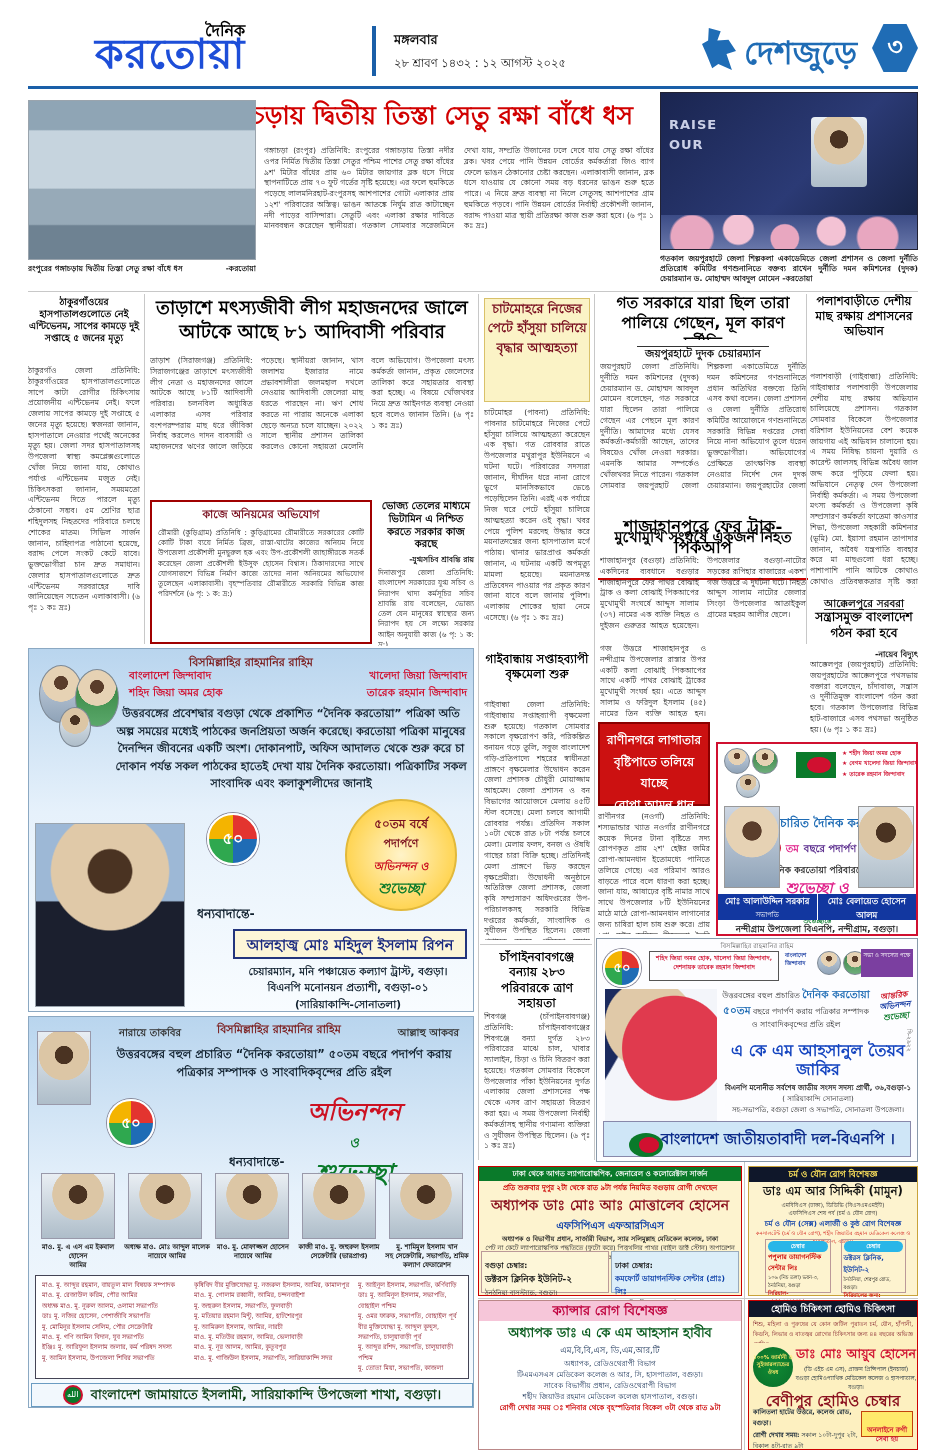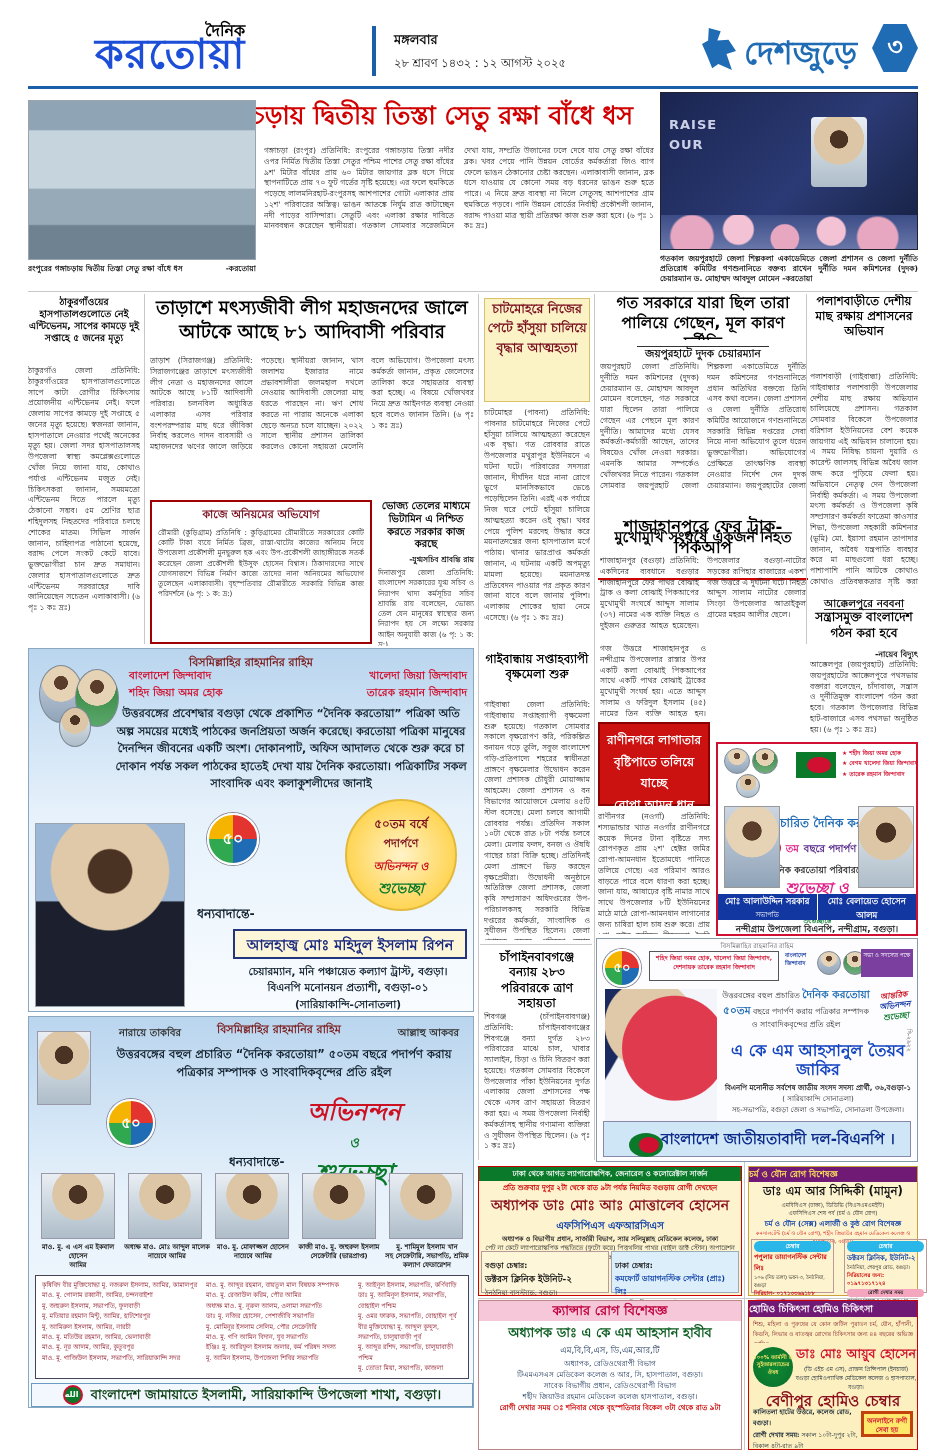--- a/index.html
+++ b/index.html
@@ -34,35 +34,35 @@
 .ad-sky{background:linear-gradient(180deg,#b9d5ee,#e6f1fb 45%,#f8fcff)}
 .scriptred{color:#cc1122;font-style:italic;font-weight:bold}
 .scriptgreen{color:#0a7a2a;font-style:italic;font-weight:bold}
 .badge-circle{border-radius:50%;background:radial-gradient(circle,#fff3c8,#ffd34d 75%);border:2px solid #e2b93b;text-align:center}
 .logo50{border-radius:50%;background:conic-gradient(#e3342f 0 25%,#1f6cb5 0 50%,#2fa84f 0 75%,#f4b400 0 100%);color:#fff;font-weight:bold;display:flex;align-items:center;justify-content:center;border:2px solid #fff;box-shadow:0 0 0 1px #889}
 .nameplate{background:#fdf6d8;border:2px solid #23357d;color:#1a2a80;font-weight:bold;text-align:center}
 .flagBNP{background:#0a7a2a;position:relative}
 .flagBNP:before{content:"";position:absolute;left:28%;top:18%;width:60%;height:64%;border-radius:50%;background:#d01030}
 .greenstrip{background:#0a7a2a;color:#fff;font-weight:bold;text-align:center}
 .adyellow{background:#fdf3cf;border:1px solid #c9a23a}
-.redstrip{background:#701a75;color:#fff;font-weight:bold;}
+.redstrip{background:#0f172a;color:#fff;font-weight:bold;text-align:center}
 .pinkstrip{background:#f6c6d9;color:#c00540;font-weight:bold;text-align:center}
 .smallcol{font-size:6.4px;line-height:1.62;color:#8a1222;overflow:hidden}
 .ylwhead{background:#fbf3c6;border:1px solid #d9c169;color:#7a1020;font-weight:bold;text-align:center}
 .rnbox{background:#cc1111;color:#fff;font-weight:bold;text-align:center}
 .floodphoto{background:linear-gradient(180deg,#8fa5b5 0 18%,#c6d4de 19% 55%,#97aab8 56% 78%,#6e8292 79%)}
 .eventphoto{background:linear-gradient(135deg,#1a2550,#2b3a75 55%,#141f3e)}
 .flowers{background:
   radial-gradient(circle at 12% 60%, #e8a7c0 0 9%, rgba(0,0,0,0) 10%),
   radial-gradient(circle at 30% 40%, #f3c2d4 0 8%, rgba(0,0,0,0) 9%),
   radial-gradient(circle at 48% 65%, #e8a7c0 0 10%, rgba(0,0,0,0) 11%),
   radial-gradient(circle at 66% 45%, #f3c2d4 0 8%, rgba(0,0,0,0) 9%),
   radial-gradient(circle at 84% 62%, #e8a7c0 0 9%, rgba(0,0,0,0) 10%),
   linear-gradient(180deg,#3c4c86,#6b79ab)}
-.jamaat-logo{width:20px;height:20px;border-radius:50%;background:#0a7a2a;border:2px solid #d01030;color:#fff;font-size:8px;line-height:16px;text-align:left;font-weight:bold}
+.jamaat-logo{width:20px;height:20px;border-radius:50%;background:#0a7a2a;border:2px solid #d01030;color:#fff;font-size:8px;line-height:16px;text-align:center;font-weight:normal}
 .hex{clip-path:polygon(25% 0,75% 0,100% 50%,75% 100%,25% 100%,0 50%);background:#1f6cb5;color:#fff;display:flex;align-items:center;justify-content:center;font-weight:bold}
 .mapbd{clip-path:polygon(20% 0,55% 8%,45% 30%,78% 28%,100% 55%,72% 62%,88% 100%,48% 86%,30% 96%,12% 60%,0 38%,18% 30%);background:#1f6cb5}
 </style>
 </head>
 <body>
 
 <div id="page">
 
   <div class="abs" style="left:95px;top:18px;width:270px;height:64px">
     <div class="masthead-small abs" style="left:110px;top:0">দৈনিক</div>
@@ -141,21 +141,21 @@
   <div class="abs head" style="left:598px;top:528px;width:210px;font-size:14.5px">মুখোমুখি সংঘর্ষে একজন নিহত</div>
   <div class="abs body-txt" style="left:600px;top:556px;width:206px;height:84px;column-count:2;column-gap:8px">শাজাহানপুর (বগুড়া) প্রতিনিধি: একদিনের ব্যবধানে বগুড়ার শাজাহানপুরে ফের পাথর বোঝাই ট্রাক ও কলা বোঝাই পিকআপের মুখোমুখী সংঘর্ষে আব্দুস সালাম (৩৭) নামের এক ব্যক্তি নিহত ও দুইজন গুরুতর আহত হয়েছেন। উপজেলার বগুড়া-নাটোর সড়কের রূপিহার বাজারের একশ' গজ উত্তরে এ দুর্ঘটনা ঘটে। নিহত আব্দুস সালাম নাটোর জেলার সিংড়া উপজেলার আতাইকুল গ্রামের মহরম আলীর ছেলে।</div>
   <div class="abs body-txt" style="left:600px;top:644px;width:106px;height:74px">গজ উত্তরে শাজাহানপুর ও নন্দীগ্রাম উপজেলার রাস্তার উপর একটি কলা বোঝাই পিকআপের সাথে একটি পাথর বোঝাই ট্রাকের মুখোমুখী সংঘর্ষ হয়। এতে আব্দুস সালাম ও ফরিদুল ইসলাম (৪৫) নামের তিন ব্যক্তি আহত হন। স্থানীয়রা আহতদের উদ্ধার করে বগুড়া শহীদ জিয়াউর রহমান মেডিকেল কলেজ হাসপাতালে নেন। সেখানে কর্তব্যরত চিকিৎসক একজনকে মৃত ঘোষণা করেন। (৬ পৃঃ ১ কঃ দ্রঃ)</div>
 
   <div class="vsep" style="left:806px;top:294px;height:350px"></div>
 
   <div class="abs head" style="left:810px;top:294px;width:108px;height:74px;font-size:11.8px">পলাশবাড়ীতে দেশীয় মাছ রক্ষায় প্রশাসনের অভিযান</div>
   <div class="abs body-txt" style="left:810px;top:372px;width:108px;height:216px">পলাশবাড়ী (গাইবান্ধা) প্রতিনিধি: গাইবান্ধার পলাশবাড়ী উপজেলায় দেশীয় মাছ রক্ষায় অভিযান চালিয়েছে প্রশাসন। গতকাল সোমবার বিকেলে উপজেলার বরিশাল ইউনিয়নের বেশ কয়েক জায়গায় এই অভিযান চালানো হয়। এ সময় নিষিদ্ধ চায়না দুয়ারি ও কারেন্ট জালসহ বিভিন্ন অবৈধ জাল জব্দ করে পুড়িয়ে ফেলা হয়। অভিযানে নেতৃত্ব দেন উপজেলা নির্বাহী কর্মকর্তা। এ সময় উপজেলা মৎস্য কর্মকর্তা ও উপজেলা কৃষি সম্প্রসারণ কর্মকর্তা ফাতেমা কাওসার শিভা, উপজেলা সহকারী কমিশনার (ভূমি) মো. ইয়াসা রহমান তাপাদার জানান, অবৈধ যন্ত্রপাতি ব্যবহার করে মা মাছগুলো ধরা হচ্ছে। পাশাপাশি পানি আটকে কোথাও কোথাও প্রতিবন্ধকতার সৃষ্টি করা হচ্ছে। এমন অভিযোগে কয়েকটি জায়গায় গিয়ে প্রাথমিক ভাবে সবাইকে সতর্ক করা হয়েছে।</div>
 
   <div class="abs c" style="left:810px;top:592px;width:108px">
-    <span class="b" style="font-size:10.5px;border-bottom:1.5px solid #333">আক্কেলপুরে নববনা</span>
+    <span class="b" style="font-size:10.5px;border-bottom:1.5px solid #333">আক্কেলপুরে সরবরা</span>
   </div>
   <div class="abs head" style="left:810px;top:610px;width:108px;font-size:12.2px">সন্ত্রাসমুক্ত বাংলাদেশ গঠন করা হবে</div>
   <div class="abs r b" style="left:810px;top:648px;width:108px;font-size:8px">-নায়েব বিদ্যুৎ</div>
   <div class="abs body-txt" style="left:810px;top:660px;width:108px;height:76px">আক্কেলপুর (জয়পুরহাট) প্রতিনিধি: জয়পুরহাটের আক্কেলপুরে পথসভায় বক্তারা বলেছেন, চাঁদাবাজ, সন্ত্রাস ও দুর্নীতিমুক্ত বাংলাদেশ গঠন করা হবে। গতকাল উপজেলার বিভিন্ন হাট-বাজারে এসব পথসভা অনুষ্ঠিত হয়। (৬ পৃঃ ১ কঃ দ্রঃ)</div>
 
   <div class="abs ad-sky" style="left:28px;top:648px;width:446px;height:364px;border:1px solid #8ba8c2">
     <div class="c b" style="font-size:11px;color:#7a1a1a;padding-top:5px">বিসমিল্লাহির রাহমানির রাহিম</div>
     <div class="abs portrait oval" style="left:10px;top:16px;width:44px;height:58px"></div>
     <div class="abs oval" style="left:46px;top:20px;width:44px;height:58px;background:radial-gradient(circle at 50% 30%, #5a3d2b 0 15%, #e6d2b4 16% 42%, rgba(0,0,0,0) 43%),linear-gradient(180deg,#2f7d3a,#5aa86a)"></div>
     <div class="abs portrait2 oval" style="left:30px;top:58px;width:32px;height:40px"></div>
@@ -314,40 +314,40 @@
     <div class="abs c b" style="left:266px;top:226px;width:88px;font-size:6.6px;line-height:1.4">
       <div>কাজী মাও. মু. জহুরুল ইসলাম</div>
         <div>সেক্রেটারি (ভারপ্রাপ্ত)</div>
     </div>
     <div class="abs c b" style="left:354px;top:226px;width:88px;font-size:6.6px;line-height:1.4">
       <div>মু. শামিমুল ইসলাম খান</div>
         <div>সহ সেক্রেটারি, সভাপতি, শ্রমিক কল্যাণ ফেডারেশন</div>
     </div>
 
     <div class="abs" style="left:6px;top:258px;width:434px;height:104px;border:1px solid #445;background:#fff;display:flex;gap:6px;padding:4px 6px">
+      <div class="smallcol" style="width:146px">
+        <div>মাও. মু. আব্দুর রহমান, বায়তুল মাল বিষয়ক সম্পাদক</div>
+        <div>মাও. মু. রেজাউল করিম, পৌর আমির</div>
+        <div>অধ্যক্ষ মাও. মু. নুরুল আলম, ওলামা সভাপতি</div>
+        <div>ডাঃ মু. নজির হোসেন, পেশাজীবি সভাপতি</div>
+        <div>মু. মোমিনুর ইসলাম সেলিম, পৌর সেক্রেটারি</div>
+        <div>মাও. মু. গণি আমিন বিদান, যুব সভাপতি</div>
+        <div>ইঞ্জিঃ মু. আরিফুল ইসলাম জলার, কর্ম পরিষদ সদস্য</div>
+        <div>মু. আমিন ইসলাম, উপজেলা শিবির সভাপতি</div>
+      </div>
       <div class="smallcol" style="width:158px">
         <div>কৃষিবিদ বীর মুক্তিযোদ্ধা মু. নজরুল ইসলাম, আমির, কামালপুর</div>
         <div>মাও. মু. গোলাম রব্বানী, আমির, চন্দনবাইশা</div>
         <div>মু. জহুরুল ইসলাম, সভাপতি, ফুলবাড়ী</div>
         <div>মু. মতিয়ার রহমান মিন্টু, আমির, হাটশেরপুর</div>
         <div>মু. আমিরুল ইসলাম, আমির, নারচী</div>
         <div>মাও. মু. মতিউর রহমান, আমির, ভেলাবাড়ী</div>
         <div>মাও. মু. নূর আলম, আমির, কুতুবপুর</div>
         <div>মাও. মু. গাজিউল ইসলাম, সভাপতি, সারিয়াকান্দি সদর</div>
       </div>
-      <div class="smallcol" style="width:146px">
-        <div>মাও. মু. আব্দুর রহমান, বায়তুল মাল বিষয়ক সম্পাদক</div>
-        <div>মাও. মু. রেজাউল করিম, পৌর আমির</div>
-        <div>অধ্যক্ষ মাও. মু. নুরুল আলম, ওলামা সভাপতি</div>
-        <div>ডাঃ মু. নজির হোসেন, পেশাজীবি সভাপতি</div>
-        <div>মু. মোমিনুর ইসলাম সেলিম, পৌর সেক্রেটারি</div>
-        <div>মাও. মু. গণি আমিন বিদান, যুব সভাপতি</div>
-        <div>ইঞ্জিঃ মু. আরিফুল ইসলাম জলার, কর্ম পরিষদ সদস্য</div>
-        <div>মু. আমিন ইসলাম, উপজেলা শিবির সভাপতি</div>
-      </div>
       <div class="smallcol" style="flex:1">
         <div>মু. আইনুল ইসলাম, সভাপতি, কর্ণিবাড়ি</div>
         <div>ডাঃ মু. আমিনুল ইসলাম, সভাপতি, বোহাইল পশ্চিম</div>
         <div>মু. ওমর ফারুক, সভাপতি, বোহাইল পূর্ব</div>
         <div>বীর মুক্তিযোদ্ধা মু. আব্দুল কুদ্দুস, সভাপতি, চালুয়াবাড়ী পূর্ব</div>
         <div>মু. আব্দুর রশিদ, সভাপতি, চালুয়াবাড়ী পশ্চিম</div>
         <div>মু. তোতা মিয়া, সভাপতি, কাজলা</div>
       </div>
     </div>
 
@@ -398,21 +398,21 @@
 
   <div class="abs adyellow" style="left:748px;top:1166px;width:170px;height:130px">
     <div class="redstrip" style="height:15px;font-size:8.6px;line-height:15px;color:#ffe45c">চর্ম ও যৌন রোগ বিশেষজ্ঞ</div>
     <div class="c b" style="font-size:11.8px;color:#111">ডাঃ এম আর সিদ্দিকী (মামুন)</div>
     <div class="c" style="font-size:5.6px;color:#333;line-height:1.4">
       <div>এমবিবিএস (ঢাকা), ডিডিভি (বিএসএমএমইউ)</div>
       <div>এফসিপিএস শেষ পর্ব (চর্ম ও যৌন রোগ)</div>
     </div>
     <div class="c b" style="font-size:7px;color:#0b3ea8">চর্ম ও যৌন (সেক্স) এলার্জী ও কুষ্ঠ রোগ বিশেষজ্ঞ</div>
     <div class="c" style="font-size:5.2px;color:#c00">কনসালটেন্ট (চর্ম ও যৌন রোগ), শহীদ জিয়াউর রহমান মেডিকেল কলেজ ও হাসপাতাল, বগুড়া।</div>
-    <div class="abs" style="left:2px;bottom:2px;width:176px;height:54px;display:flex;gap:10px">
+    <div class="abs" style="left:16px;bottom:2px;width:141px;height:54px;display:flex;gap:10px">
       <div style="flex:1;border:1px solid #b99;padding:1px 2px">
         <div class="c" style="background:#29b6e8;color:#fff;font-size:6px;font-weight:bold;border-radius:6px">চেম্বার</div>
         <div class="b" style="font-size:6.4px;color:#c00">পপুলার ডায়াগনস্টিক স‌েন্টার লিঃ</div>
         <div style="font-size:5px">১০৬ (নিচ তলা) ভবন-৩, ঠনঠনিয়া, বগুড়া</div>
         <div class="b" style="font-size:5.4px;color:#c00">সিরিয়াল- ০১৭১৩৩৬৯১৮৮</div>
         <div class="c" style="background:#f3a6bd;font-size:5px;font-weight:bold;border-radius:5px;margin-top:1px">রোগী দেখার সময়</div>
         <div style="font-size:4.6px">প্রতিদিন সকাল ১১টা-২টা, (শুক্রবার বন্ধ)</div>
       </div>
       <div style="flex:1;border:1px solid #b99;padding:1px 2px">
         <div class="c" style="background:#29b6e8;color:#fff;font-size:6px;font-weight:bold;border-radius:6px">চেম্বার</div>
@@ -436,19 +436,19 @@
     </div>
     <div class="c b" style="margin-top:46px;font-size:15px;color:#8a0f1d">বেণীপুর হোমিও চেম্বার</div>
     <div class="abs" style="left:4px;top:106px;width:106px">
       <div class="b" style="font-size:6.4px;color:#123">কালিতলা হাটের উত্তরে, কলেজ রোড, বগুড়া।</div>
       <div style="font-size:6.2px;color:#123;margin-top:1px">
         <span class="b">রোগী দেখার সময়:</span>
         <span>সকাল ১০টা-দুপুর ২টা, বিকাল ৪টা-রাত ৯টা</span>
       </div>
 
     </div>
-    <div class="abs c b" style="right:4px;top:110px;width:52px;height:26px;background:#ffe96b;border:3px solid #c2410c;color:#d01030;font-size:6.6px;padding-top:3px;line-height:1.4">অনলাইনে রুগী সেবা হয়</div>
+    <div class="abs c b" style="right:4px;top:110px;width:52px;height:26px;background:#ffe96b;border:1px solid #c2410c;color:#d01030;font-size:6.6px;padding-top:14px;line-height:1.4">অনলাইনে রুগী সেবা হয়</div>
   </div>
 
   <div class="vsep" style="left:744px;top:1162px;height:288px"></div>
   <div class="hsep" style="left:478px;top:1298px;width:440px"></div>
 
 </div>
 
 </body></html>

